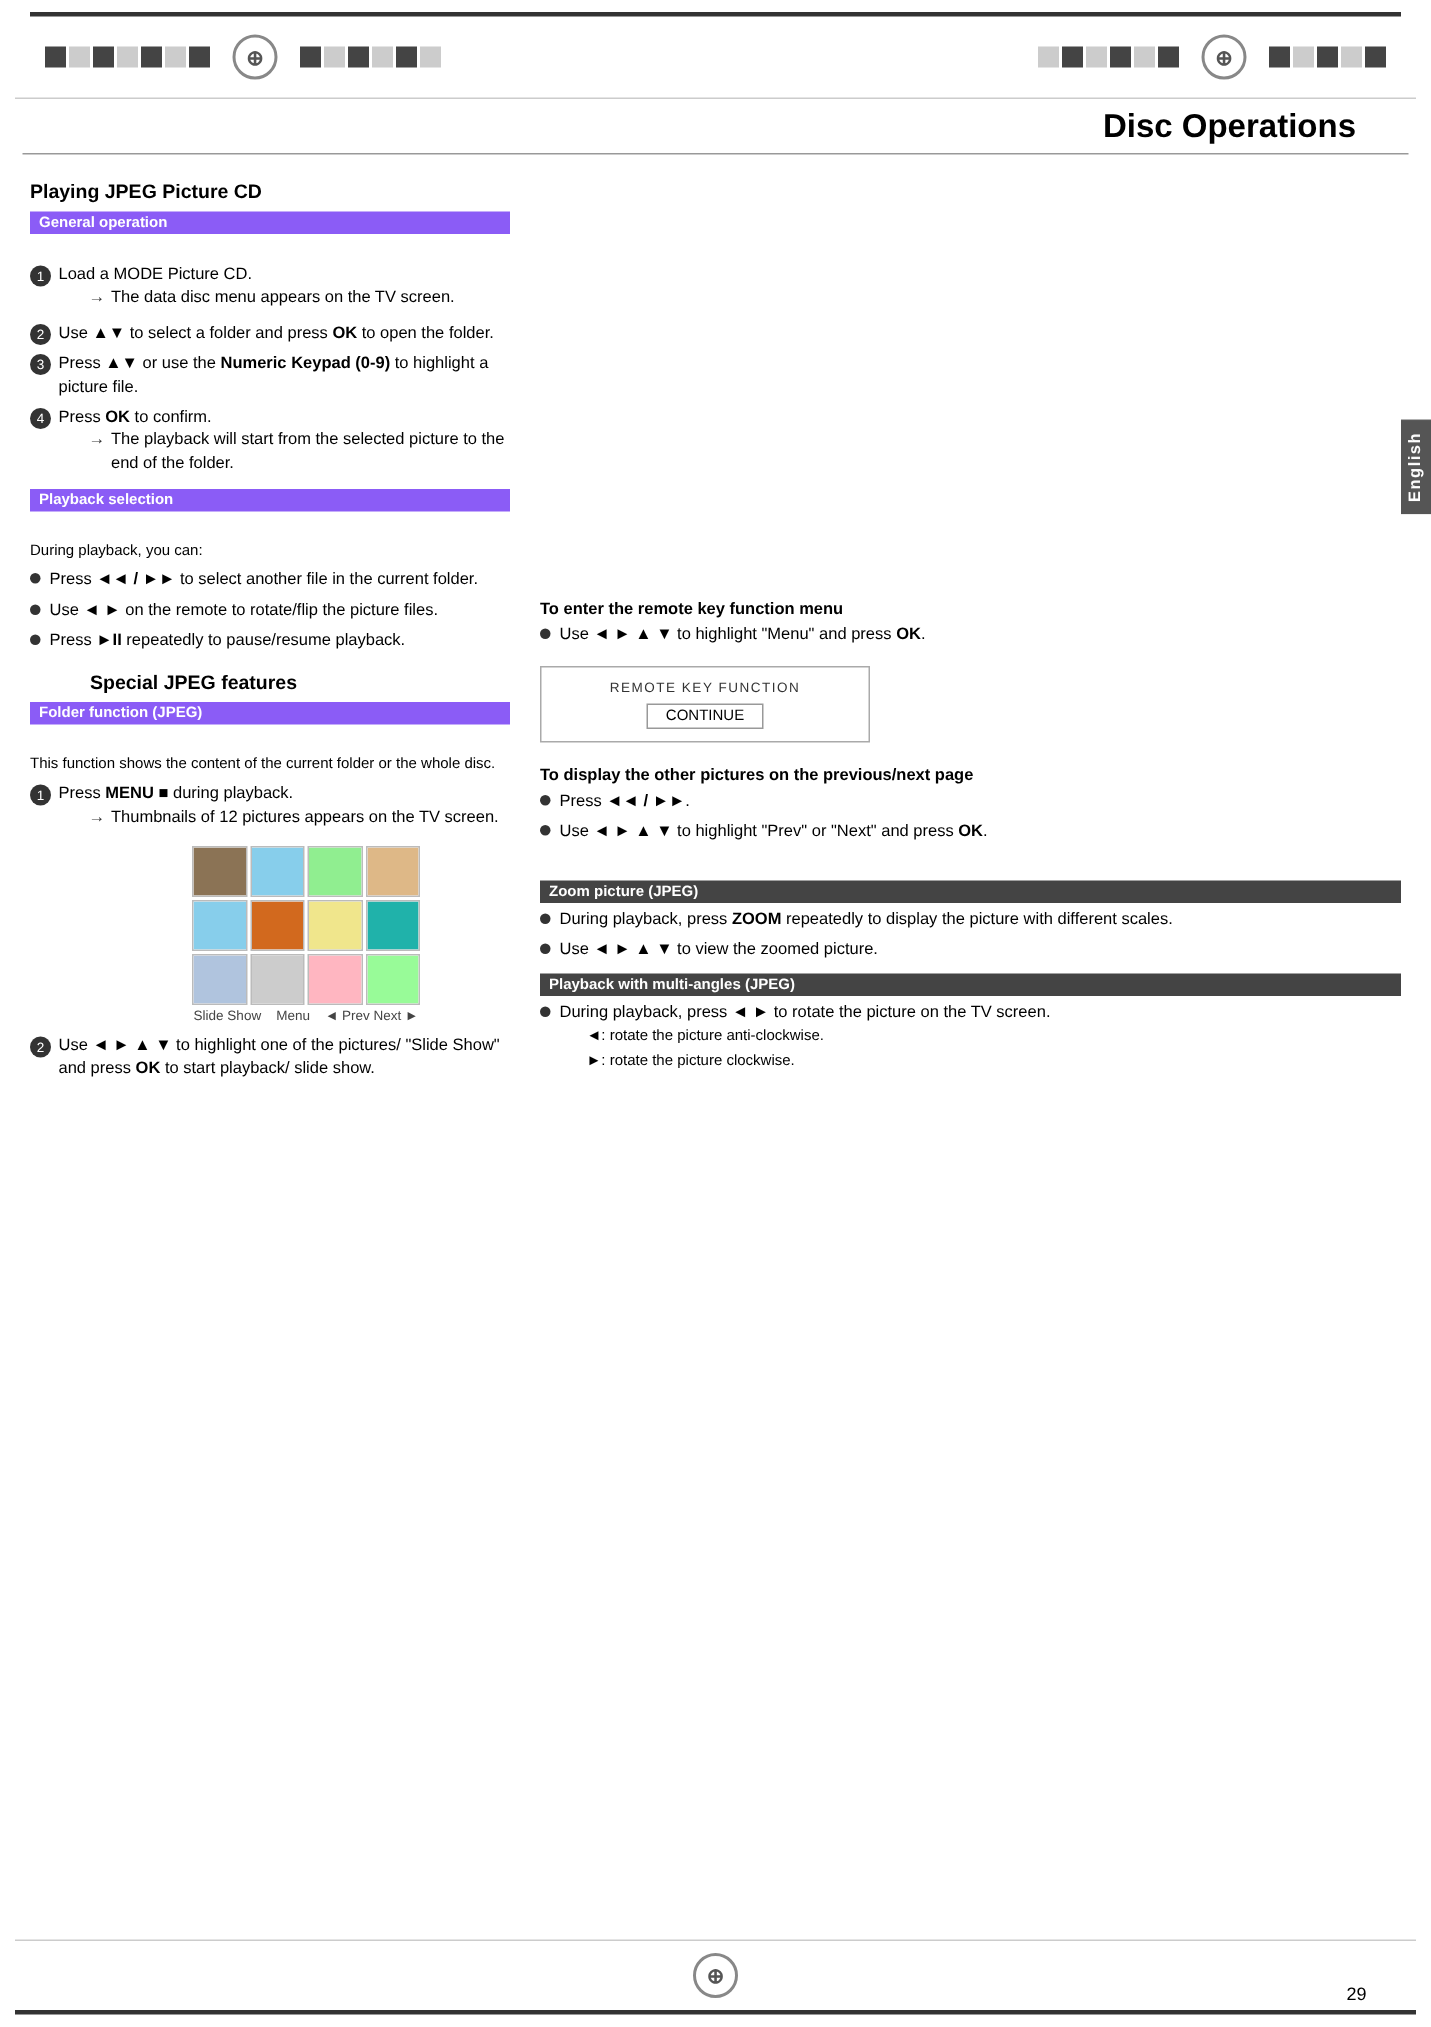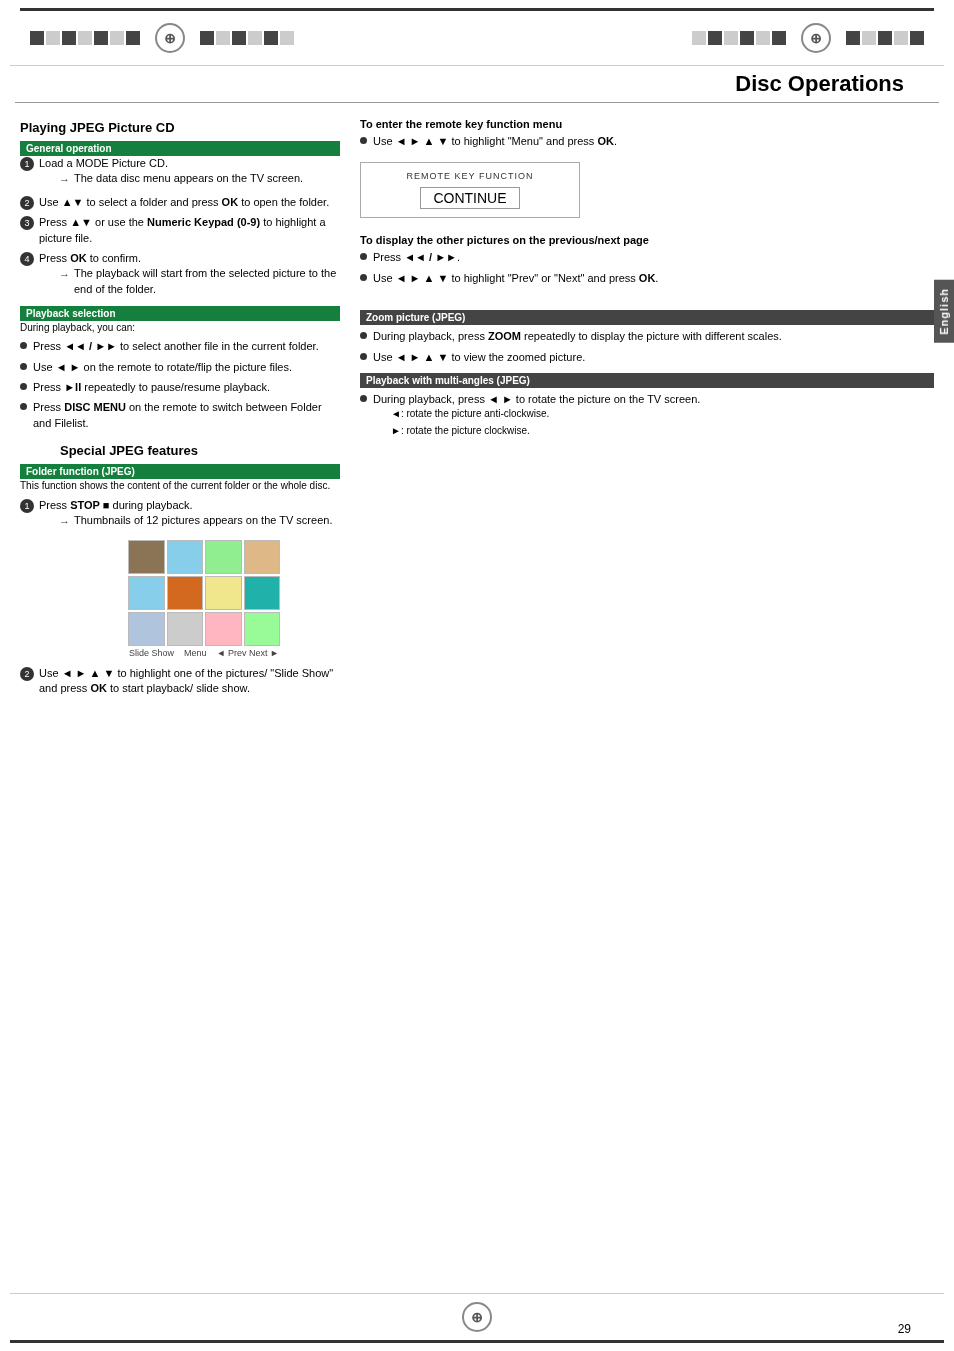--- a/index.html
+++ b/index.html
@@ -56,20 +56,21 @@
       font-size: 14px;
       color: #555;
       font-weight: bold;
     }
 
     
     .page-content {
       display: flex;
       padding: 10px 20px;
       gap: 20px;
+      align-items: flex-end;
     }
 
     
     .page-title-bar {
       text-align: right;
       padding: 5px 35px 5px 0;
       font-size: 22px;
       font-weight: bold;
       border-bottom: 1px solid #999;
       margin: 0 15px 5px 15px;
@@ -86,26 +87,26 @@
     }
 
     .section-title {
       font-size: 13px;
       font-weight: bold;
       margin-bottom: 6px;
       margin-top: 2px;
     }
 
     .subsection-bar {
-      background: #15803d;
+      background: #8b5cf6;
       color: #fff;
       font-size: 10px;
       font-weight: bold;
       padding: 2px 6px;
-      margin: 6px 0 0 0;
+      margin: 6px 0 20px 0;
     }
 
     .numbered-item {
       display: flex;
       gap: 5px;
       margin-bottom: 5px;
       align-items: flex-start;
     }
     .num-circle {
       width: 14px;
@@ -187,21 +188,21 @@
       font-size: 9px;
       font-weight: bold;
     }
     .continue-btn {
       display: block;
       text-align: center;
       border: 1px solid #999;
       padding: 2px 12px;
       margin: 6px auto 0 auto;
       width: fit-content;
-      font-size: 14px;
+      font-size: 10px;
     }
 
     
     .thumbnail-grid {
       margin: 8px auto;
       width: 200px;
       padding-left: 48px;
     }
     .thumb-row {
       display: flex;
@@ -421,37 +422,31 @@
       </div>
     </div>
 
     <div class="bullet-item">
       <div class="bullet-dot"></div>
       <div class="bullet-content">
         <span>Press <b>►II</b> repeatedly to pause/resume playback.</span>
       </div>
     </div>
 
-    <div class="bullet-item">
-      <div class="bullet-dot"></div>
-      <div class="bullet-content">
-        <span>Press <b>DISC MENU</b> on the remote to switch between Folder and Filelist.</span>
-      </div>
-    </div>
 
     <div class="section-title" style="margin-top:12px;margin-left:40px;">Special JPEG features</div>
 
     <div class="subsection-bar">Folder function (JPEG)</div>
 
     <div style="font-size:10px; line-height:1.4; margin-bottom:5px;">This function shows the content of the current folder or the whole disc.</div>
 
     <div class="numbered-item">
       <div class="num-circle">1</div>
       <div class="num-content">
-        <span>Press <b>STOP ■</b> during playback.</span>
+        <span>Press <b>MENU ■</b> during playback.</span>
         <div class="arrow-item">
           <span class="arrow">→</span>
           <span>Thumbnails of 12 pictures appears on the TV screen.</span>
         </div>
       </div>
     </div>
 
     <div class="thumbnail-grid">
       <div class="thumb-row">
         <div class="thumb-cell">

